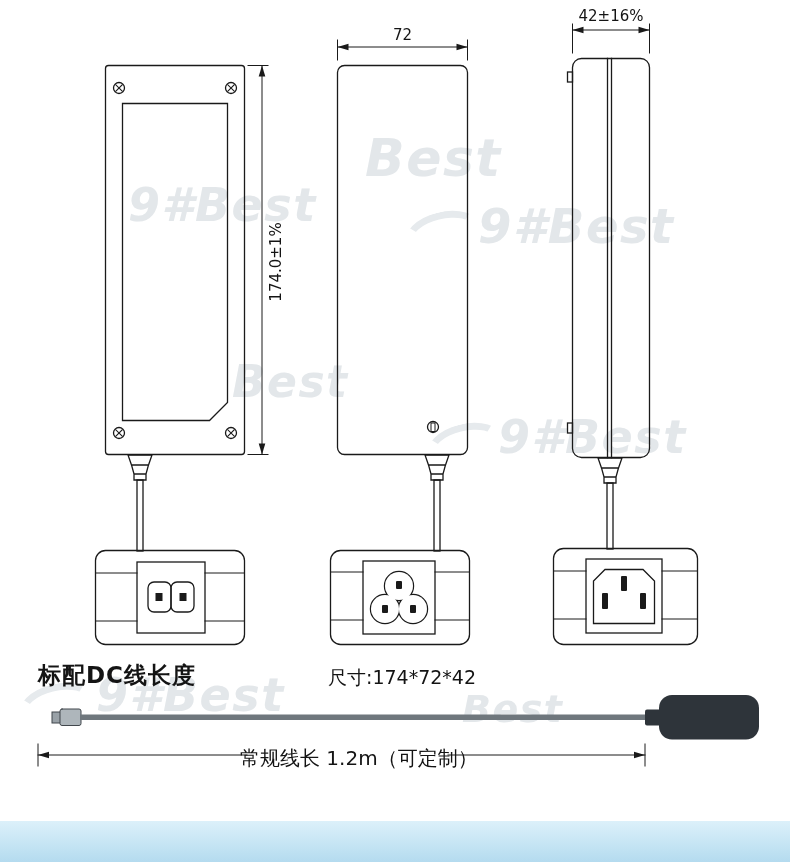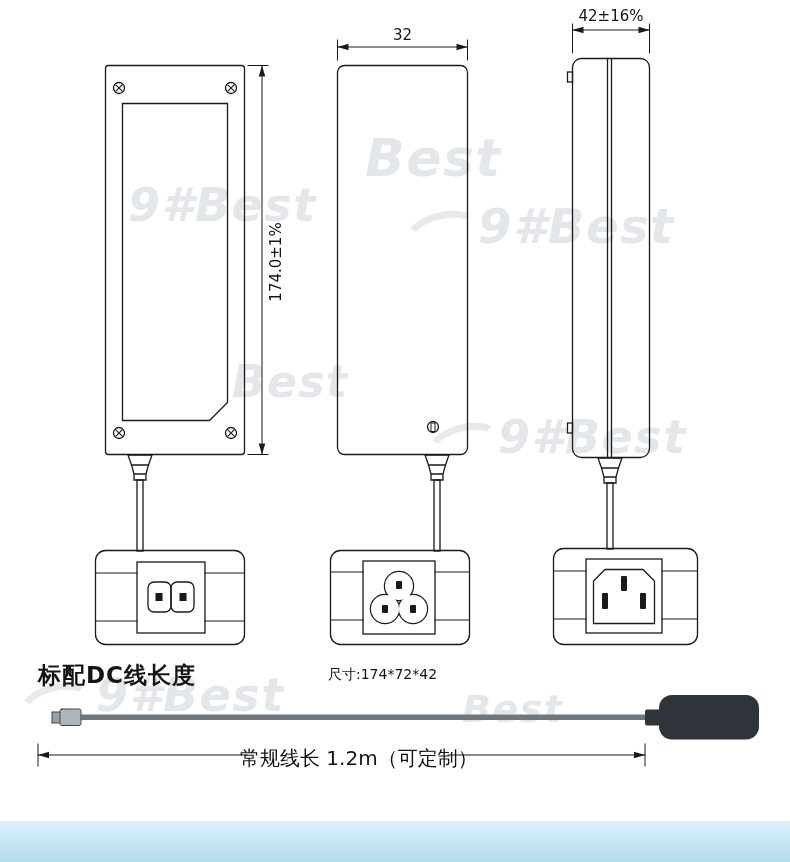--- a/index.html
+++ b/index.html
@@ -171,22 +171,22 @@
       <g stroke-width="1">
         <path d="M38,744 V766 M645,744 V766 M38,755 H247 M448,755 H645"></path>
         <polygon points="38,755 49,751.7 49,758.3" fill="#1a1a1a" stroke="none"></polygon>
         <polygon points="645,755 634,751.7 634,758.3" fill="#1a1a1a" stroke="none"></polygon>
       </g>
 
     </g>
   </svg>
 
   <div class="txt dim vertical" style="left:276px;top:262px">174.0±1%</div>
-  <div class="txt dim" style="left:337px;top:26px;width:131px;text-align:center">32</div>
+  <div class="txt dim" style="left:337px;top:26px;width:131px;text-align:center">72</div>
   <div class="txt dim" style="left:565px;top:7px;width:92px;text-align:center">42±16%</div>
 
   <div class="txt title" style="left:38px;top:662px;font-size:23px">标配DC线长度</div>
-  <div class="txt" style="left:328px;top:666px;font-size:14px">尺寸:174*72*42</div>
+  <div class="txt" style="left:328px;top:666px;font-size:19px">尺寸:174*72*42</div>
   <div class="txt" style="left:240px;top:746px;width:215px;text-align:center;font-size:20px">常规线长 1.2m（可定制）</div>
 
   <div class="bluebar"></div>
 
 </div>
 
 </body></html>

